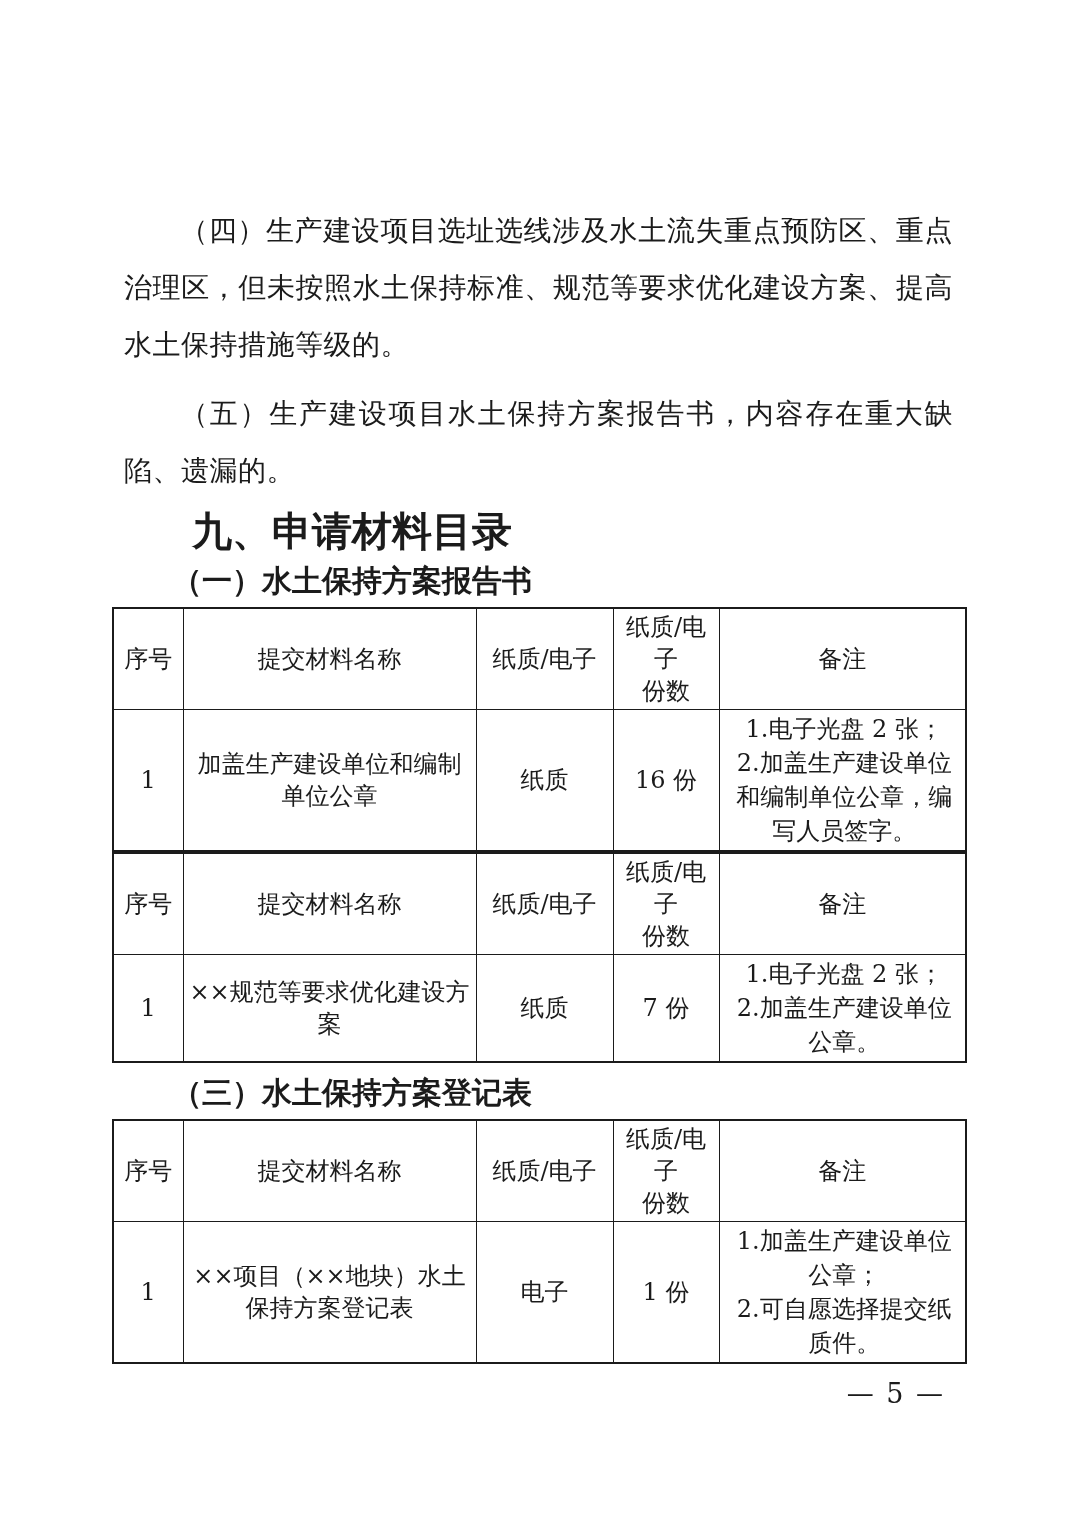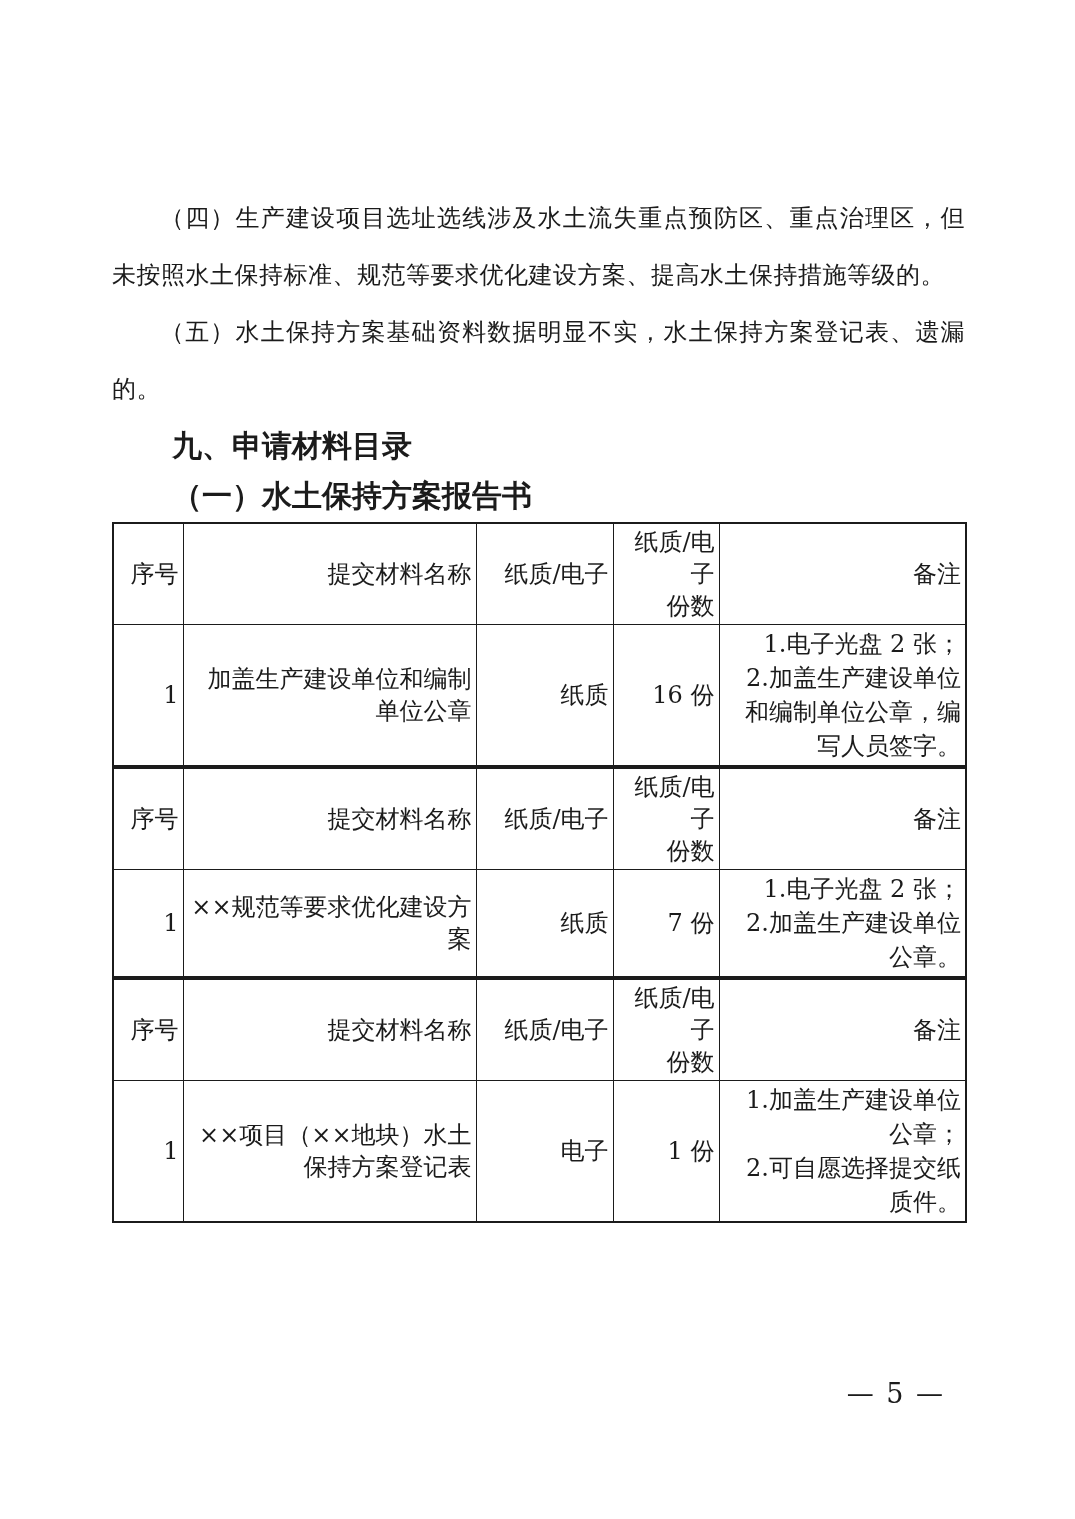--- a/index.html
+++ b/index.html
@@ -11,52 +11,52 @@
     overflow:hidden;
     color:#1b1b1b;
     font-family:"DejaVu Serif","Liberation Serif",serif;
   }
   .content {
     position:absolute;
     left:112px; top:190px;
     width:853px;
   }
   .para {
-    font-size:24px;
+    font-size:28px;
     line-height:57px;
     text-align:justify;
     text-indent:2em;
-    margin:0;
+    margin:12px;
     letter-spacing:0.5px;
   }
   .section-heading {
     font-family:Liberation Sans, sans-serif;
     font-weight:bold;
-    font-size:30px;
+    font-size:40px;
     line-height:40px;
     text-indent:2em;
     margin:8px 0 0 0;
   }
   .sub-title {
     font-size:30px;
     line-height:40px;
     text-indent:2em;
     margin:10px 0 6px 0;
     font-weight:bold;
   }
   table.materials {
     width:853px;
     table-layout:fixed;
     border-collapse:collapse;
     border:2px solid #1b1b1b;
     font-size:24px;
   }
   table.materials td {
     border:1px solid #1b1b1b;
-    text-align:right;
+    text-align:center;
     vertical-align:middle;
     padding:2px 4px;
     overflow:hidden;
   }
   table.materials tr.head-row { height:80px; }
   table.materials.t1 tr.data-row { height:96px; }
   table.materials.t2 tr.data-row { height:84px; }
   table.materials.t3 tr.data-row { height:96px; }
   td.remark-cell {
     text-align:left;
@@ -73,21 +73,21 @@
     letter-spacing:2px;
   }
 </style>
 </head>
 <body>
 
 <div class="page">
   <div class="content">
 
     <p class="para">（四）生产建设项目选址选线涉及水土流失重点预防区、重点治理区，但未按照水土保持标准、规范等要求优化建设方案、提高水土保持措施等级的。</p>
-    <p class="para">（五）水土保持方案基础资料数据明显不实，水土保持方案登记表、遗漏的。</p>
+    <p class="para">（五）生产建设项目水土保持方案报告书，内容存在重大缺陷、遗漏的。</p>
 
     <h2 class="section-heading">九、申请材料目录</h2>
 
     <p class="sub-title">（一）水土保持方案报告书</p>
     <table class="materials t1">
       <colgroup>
         <col style="width:70px">
           <col style="width:293px">
           <col style="width:137px">
           <col style="width:106px">
@@ -134,20 +134,21 @@
         <td>1</td>
         <td>××规范等要求优化建设方案</td>
         <td>纸质</td>
         <td>7 份</td>
         <td class="remark-cell pre">1.电子光盘 2 张；
 2.加盖生产建设单位公章。</td>
       </tr>
     </tbody>
       </table>
 
+    <p class="sub-title">（三）水土保持方案登记表</p>
     <table class="materials t3">
       <colgroup>
         <col style="width:70px">
           <col style="width:293px">
           <col style="width:137px">
           <col style="width:106px">
           <col style="width:247px">
       </colgroup>
       <tbody>
           <tr class="head-row">

